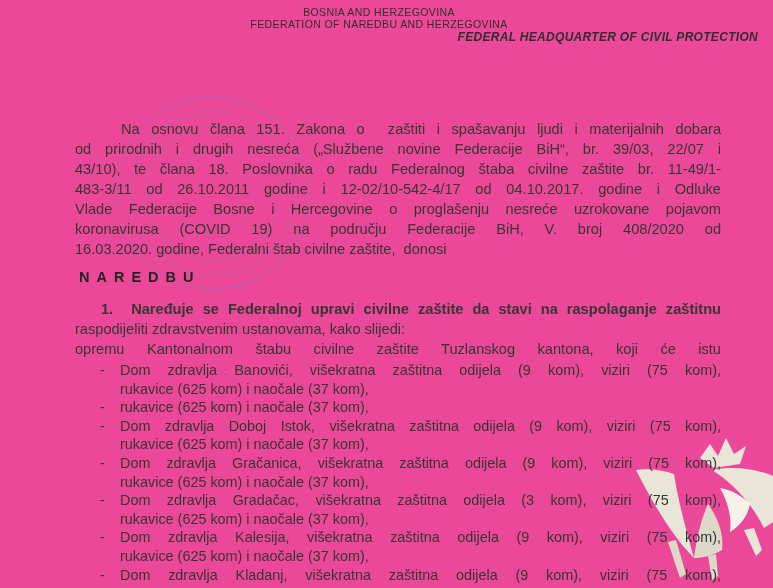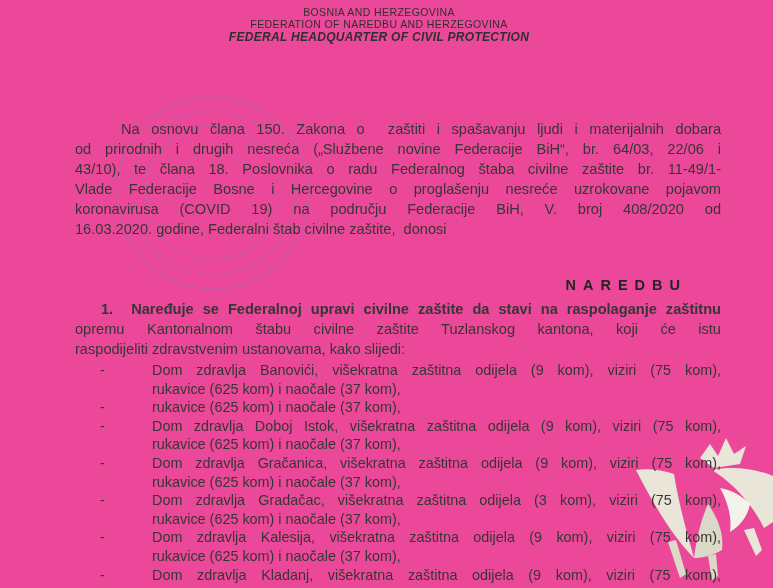--- a/index.html
+++ b/index.html
@@ -11,45 +11,45 @@
     font-family:"Liberation Sans", sans-serif;
     color:#363636;
   }
   
   .letterhead{
     position:absolute;top:7px;left:0;width:758px;
     text-align:center;
     color:#2f2f2f;
   }
   .lh-line{font-size:10.5px;line-height:11.5px;letter-spacing:0.4px;white-space:pre-wrap;}
-  .lh-org{font-size:12px;line-height:13px;font-weight:bold;font-style:italic;letter-spacing:0.3px;margin-top:1px;white-space:pre-wrap;}
+  .lh-org{font-size:12px;line-height:13px;font-weight:bold;font-style:italic;letter-spacing:0.3px;margin-top:1px;white-space:pre-wrap;text-align:right;}
   
   .ref{
     position:absolute;top:61px;left:75px;
     font-size:15px;line-height:20.5px;font-weight:bold;color:#262626;
     white-space:pre-wrap;
   }
   
   .intro{position:absolute;top:119px;left:75px;width:646px;font-size:14.6px;line-height:20px;}
   .order1{position:absolute;top:299px;left:75px;width:646px;font-size:14.6px;line-height:20px;}
   .jl{text-align:justify;text-align-last:justify;white-space:pre-wrap;}
   .jl.last{text-align-last:left;}
   .ind-lg{text-indent:46px;}
   .ind-sm{text-indent:26px;font-weight:bold;}
   
   .naredbu{
-    position:absolute;top:265px;left:75px;width:600px;margin:12px;
-    text-align:right;font-size:14.5px;line-height:17px;font-weight:bold;
+    position:absolute;top:265px;left:75px;width:600px;margin:4px;
+    text-align:left;font-size:14.5px;line-height:17px;font-weight:bold;
     letter-spacing:7px;color:#242424;white-space:pre-wrap;
   }
   
   .alloc{position:absolute;top:361px;left:75px;width:646px;font-size:14.4px;line-height:18.6px;}
   .item{display:flex;align-items:flex-start;}
   .dash{margin-left:25px;width:20px;flex:0 0 20px;white-space:pre;}
-  .itext{flex:1;min-width:0;margin-left:32px;}
+  .itext{flex:1;min-width:0;}
   .l1{text-align:justify;text-align-last:justify;white-space:pre-wrap;}
   .l2{white-space:pre-wrap;}
   
   .stamp-svg{position:absolute;left:106px;top:90px;pointer-events:none;}
   .wm-svg{position:absolute;left:616px;top:430px;pointer-events:none;}
   .content-layer{position:absolute;inset:0;}
 </style>
 </head>
 <body>
 
@@ -82,34 +82,35 @@
     <header class="letterhead">
       <div class="lh-line">BOSNIA AND HERZEGOVINA</div>
       <div class="lh-line">FEDERATION OF NAREDBU AND HERZEGOVINA</div>
       <div class="lh-org">FEDERAL HEADQUARTER OF CIVIL PROTECTION</div>
     </header>
 
     <div class="ref">
     </div>
 
     <div class="intro" id="intro-lines">
-        <div class="jl ind-lg">Na osnovu člana 150. Zakona o  zaštiti i spašavanju ljudi i materijalnih dobara</div>
-        <div class="jl">od prirodnih i drugih nesreća („Službene novine Federacije BiH“, br. 64/03, 22/06 i</div>
+        <div class="jl ind-lg">Na osnovu člana 151. Zakona o  zaštiti i spašavanju ljudi i materijalnih dobara</div>
+        <div class="jl">od prirodnih i drugih nesreća („Službene novine Federacije BiH“, br. 39/03, 22/07 i</div>
         <div class="jl">43/10), te člana 18. Poslovnika o radu Federalnog štaba civilne zaštite br. 11-49/1-</div>
+        <div class="jl">483-3/11 od 26.10.2011 godine i 12-02/10-542-4/17 od 04.10.2017. godine i Odluke</div>
         <div class="jl">Vlade Federacije Bosne i Hercegovine o proglašenju nesreće uzrokovane pojavom</div>
         <div class="jl">koronavirusa (COVID 19) na području Federacije BiH, V. broj 408/2020 od</div>
         <div class="jl last">16.03.2020. godine, Federalni štab civilne zaštite,  donosi</div>
       </div>
 
     <h2 class="naredbu">NAREDBU</h2>
 
     <div class="order1" id="order1-lines">
         <div class="jl ind-sm">1.  Naređuje se Federalnoj upravi civilne zaštite da stavi na raspolaganje zaštitnu</div>
+        <div class="jl last">raspodijeliti zdravstvenim ustanovama, kako slijedi:</div>
         <div class="jl">opremu Kantonalnom štabu civilne zaštite Tuzlanskog kantona, koji će istu</div>
-        <div class="jl last">raspodijeliti zdravstvenim ustanovama, kako slijedi:</div>
       </div>
 
     <div class="alloc" id="alloc-list">
         <div class="item">
           <span class="dash">-</span>
           <div class="itext">
             <div class="l1">Dom zdravlja Banovići, višekratna zaštitna odijela (9 kom), viziri (75 kom),</div>
             <div class="l2">rukavice (625 kom) i naočale (37 kom),</div>
           </div>
         </div>

